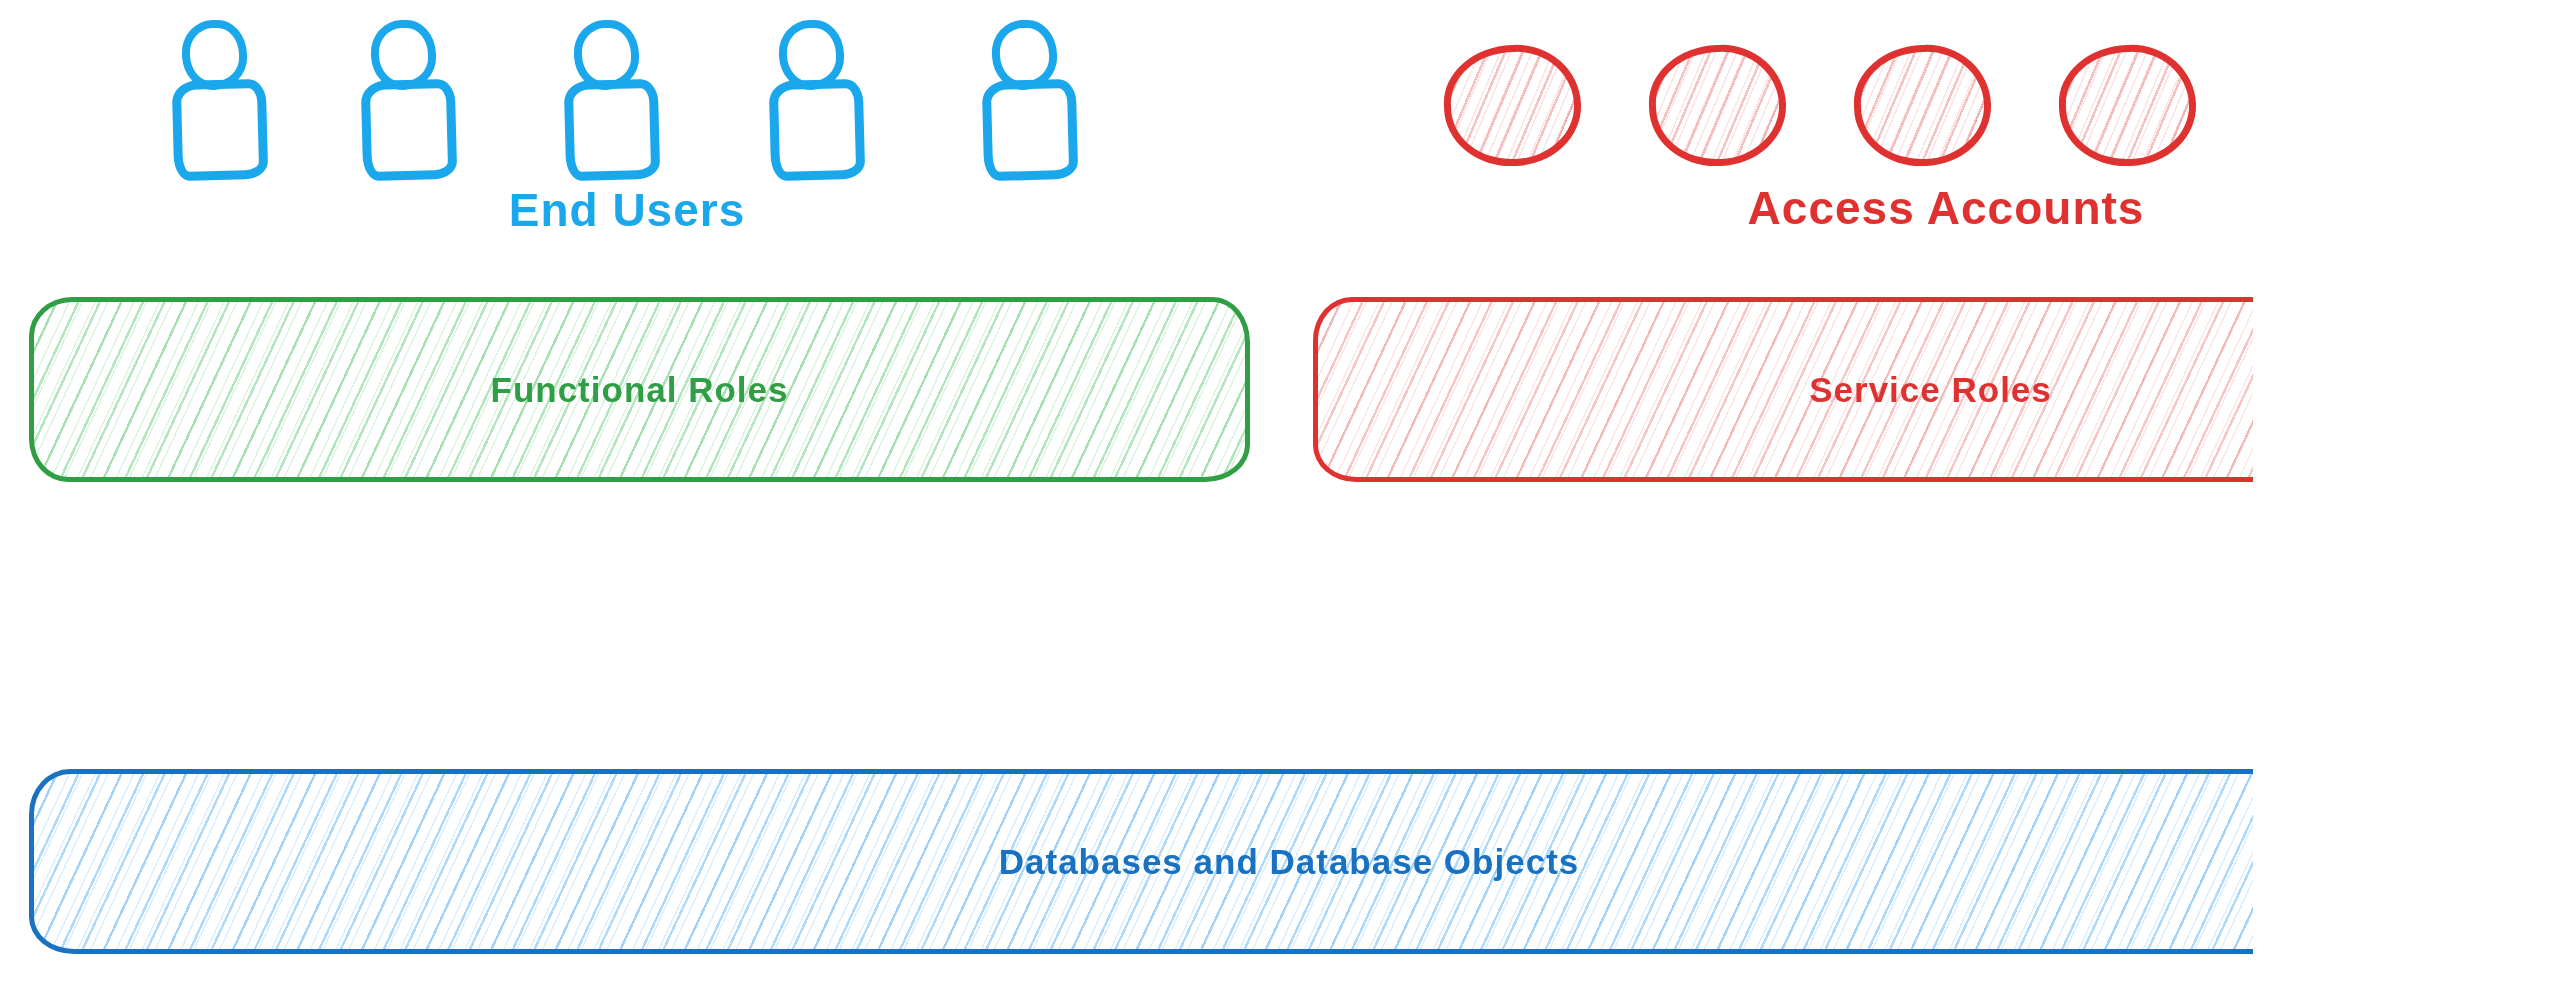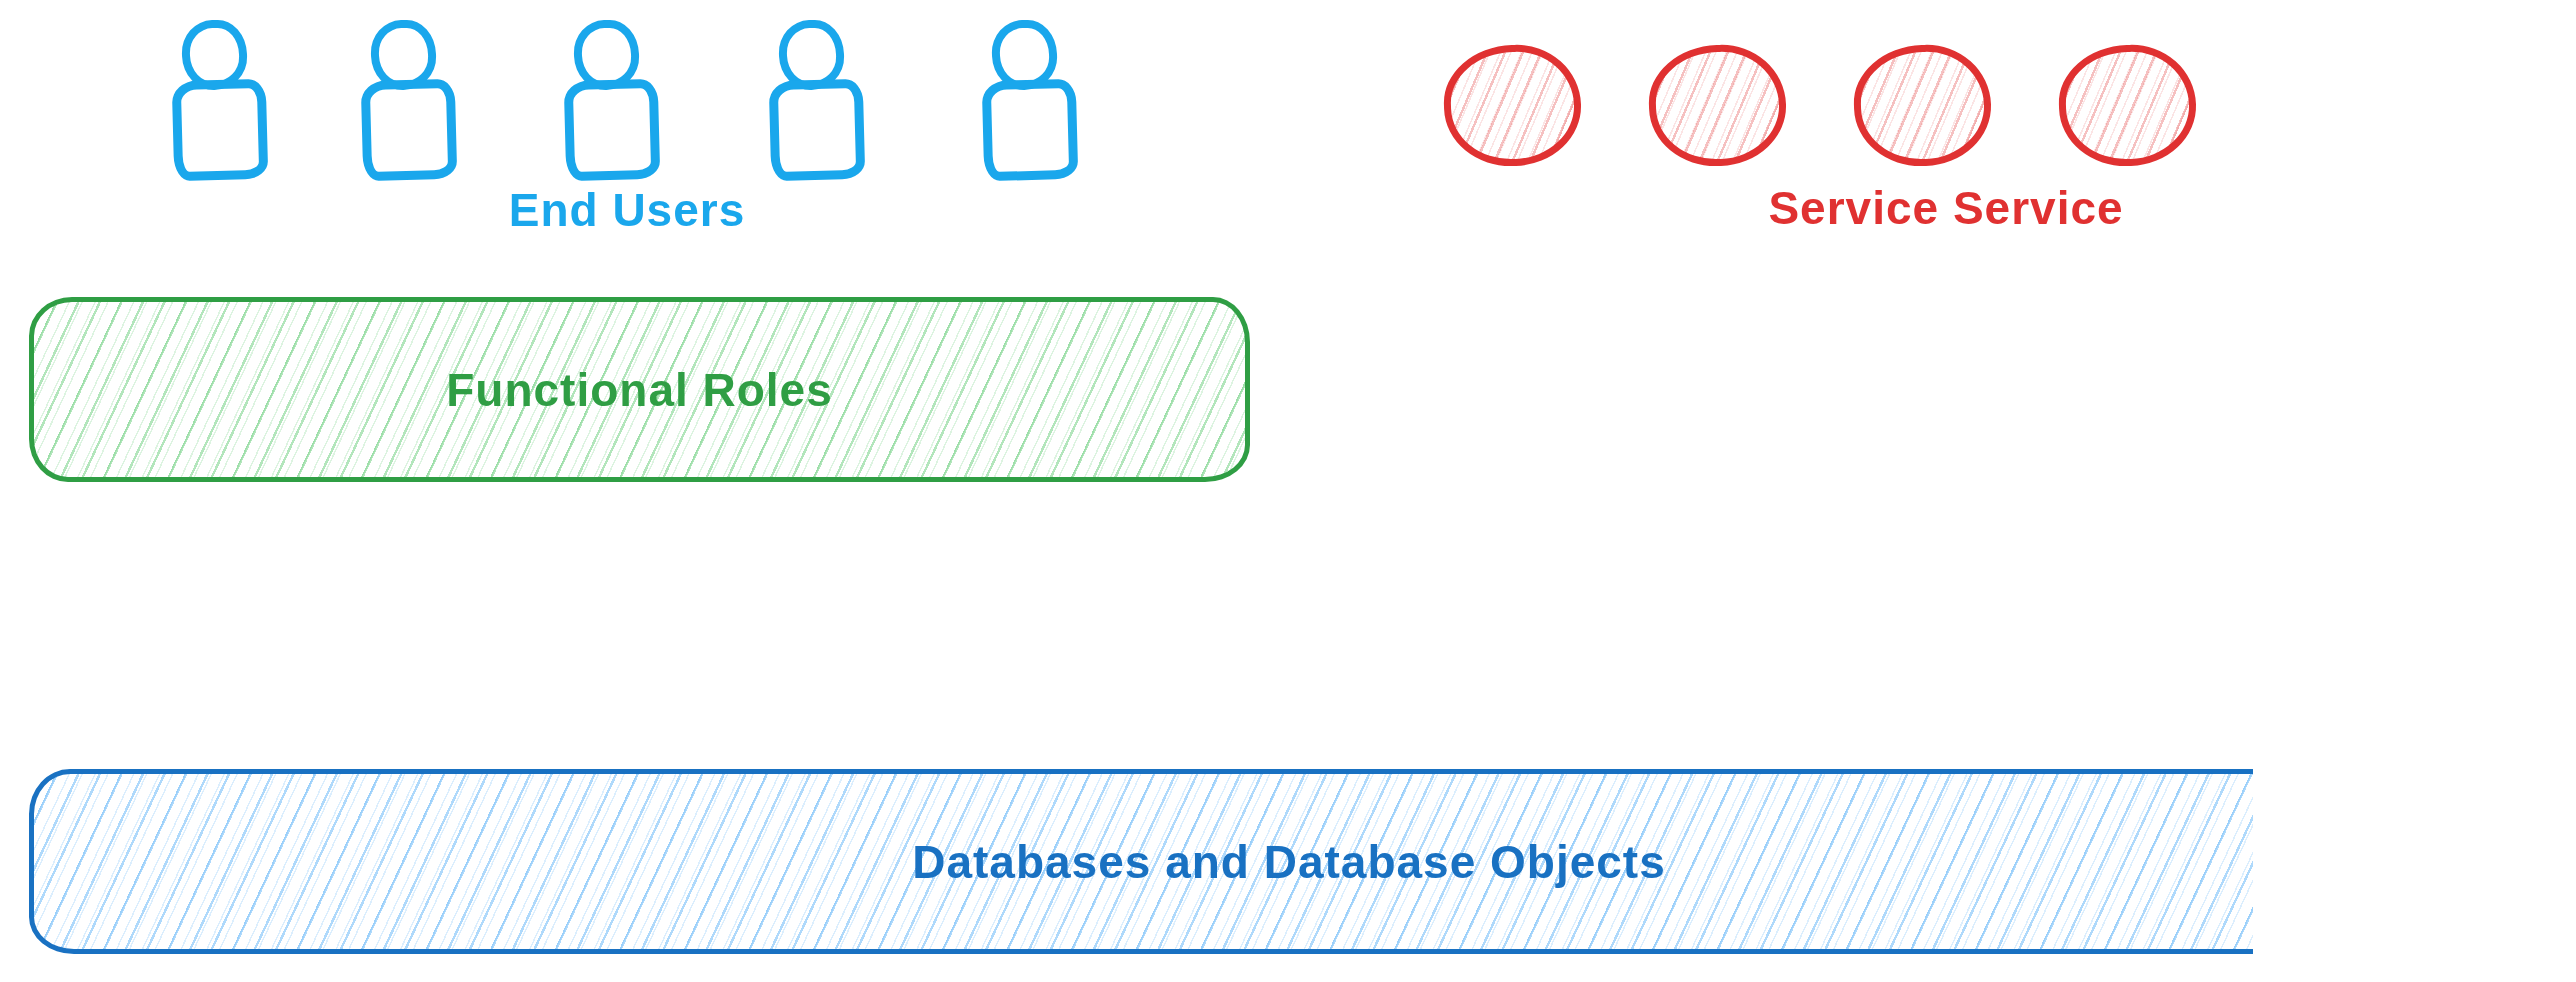--- a/index.html
+++ b/index.html
@@ -54,21 +54,21 @@
     transform:rotate(-2deg);
   }
   .e1{left:1444px;} .e2{left:1649px;} .e3{left:1854px;} .e4{left:2059px;} .e5{left:2264px;transform:rotate(2deg);}
 
   
   .box{
     position:absolute;
     height:185px;
     box-sizing:border-box;
     display:flex;align-items:center;justify-content:center;
-    font-size:46px;font-weight:700;letter-spacing:1px;
+    font-size:35px;font-weight:700;letter-spacing:1px;
   }
   .box span{position:relative;z-index:2;}
   .box-green{
     left:29px;top:297px;width:1221px;
     border:5.8px solid #2f9e44;color:#2f9e44;
     border-radius:43px 37px 45px 39px / 39px 45px 37px 43px;
     background-image:
       repeating-linear-gradient(115deg, rgba(64,192,87,0.40) 0 2.4px, transparent 2.4px 19.5px),
       repeating-linear-gradient(115deg, rgba(64,192,87,0.18) 7.8px 9.2px, transparent 9.2px 19.5px);
   }
@@ -123,26 +123,29 @@
     <div class="head"></div>
     <div class="torso"></div>
   </div>
   <div class="group-label lbl-endusers">End Users</div>
 
   <div class="sa-ellipse e1"></div>
   <div class="sa-ellipse e2"></div>
   <div class="sa-ellipse e3"></div>
   <div class="sa-ellipse e4"></div>
   <div class="sa-ellipse e5"></div>
-  <div class="group-label lbl-serviceaccounts">Service Service</div>
+  <div class="group-label lbl-serviceaccounts">Access Accounts</div>
 
   <div class="box box-green">
     <span>Functional Roles</span>
   </div>
 
+  <div class="box box-red">
+    <span>Service Roles</span>
+  </div>
 
 
   <div class="box box-blue">
     <span>Databases and Database Objects</span>
   </div>
 
 </div>
 
 
 </body></html>

